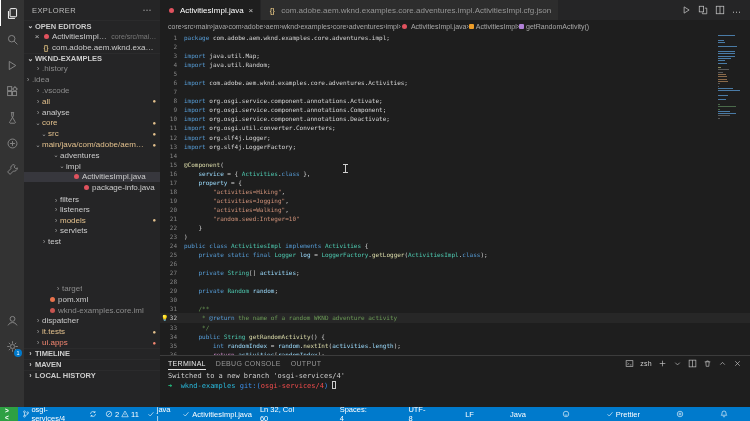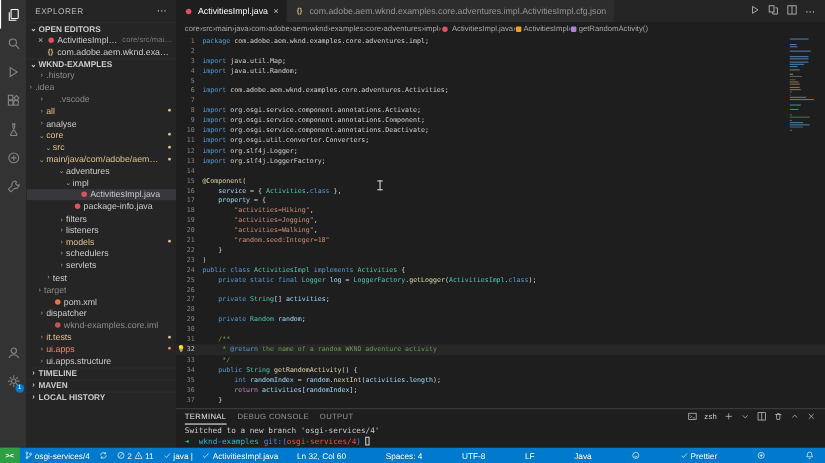--- a/index.html
+++ b/index.html
@@ -74,31 +74,31 @@
   
   .panel{ flex:0 0 36px; border-top:1px solid #3c3c3c; display:flex; flex-direction:column;
           background:#1e1e1e; }
   .panel-header{ height:15px; display:flex; align-items:center; padding:0 8px; font-size:7px;
                  color:#969696; letter-spacing:.3px; }
   .ptab{ margin-right:10px; padding:2px 0; }
   .ptab.active{ color:#e7e7e7; border-bottom:1px solid #e7e7e7; }
   .panel-controls{ margin-left:auto; display:flex; align-items:center; gap:6px; color:#c5c5c5; }
   .panel-controls svg{ width:9px; height:9px; }
   .panel-controls .shell{ font-size:7px; color:#cccccc; }
-  .term{ flex:1; padding:1px 8px 0; font-family:"DejaVu Sans Mono", monospace; font-size:7px;
+  .term{ flex:1; padding:1px 8px 16px; font-family:"DejaVu Sans Mono", monospace; font-size:7px;
          line-height:9px; white-space:pre; }
   .t-pl{ color:#cccccc; } .t-green{ color:#23d18b; } .t-cyan{ color:#29b8db; }
   .t-blue{ color:#3b8eea; } .t-red{ color:#f14c4c; }
   .t-cursor{ display:inline-block; width:4px; height:8px; border:1px solid #cccccc;
              vertical-align:-1px; }
   
   .statusbar{ position:absolute; left:0; bottom:0; width:750px; height:14px; background:#007acc;
               color:#ffffff; display:flex; align-items:center; font-size:7.5px; }
   .sb-left,.sb-right{ display:flex; align-items:center; height:100%; }
-  .sb-right{ margin-left:auto; padding-right:6px;gap:28px; }
+  .sb-right{ margin-left:auto; padding-right:18px;gap:28px; }
   .sitem{ display:flex; align-items:center; gap:2px; padding:0 4px; height:100%; }
   .sitem svg{ width:8px; height:8px; }
   .remote{ background:#2ea043; padding:0 5px; font-weight:700; font-size:6.5px; }
   
   .ibeam{ position:absolute; left:343px; top:164px; width:5px; height:9px; pointer-events:none; }
   .ibeam::before{ content:""; position:absolute; left:2px; top:0; width:1px; height:9px; background:#d0d0d0; }
   .ibeam::after{ content:""; position:absolute; left:0; top:0; width:5px; height:1px; background:#d0d0d0;
                  box-shadow:0 8px 0 #d0d0d0; }
 </style>
 </head>
@@ -194,21 +194,21 @@
           <span>WKND-EXAMPLES</span>
         </div>
         <div class="row" style="padding-left: 10px;">
           <span class="chev">›</span>
           <span class="lbl st-ignored">.history</span>
         </div>
         <div class="row" style="padding-left: 0;">
           <span class="chev">›</span>
           <span class="lbl st-ignored">.idea</span>
         </div>
-        <div class="row" style="padding-left: 10px; gap: 12px;">
+        <div class="row" style="padding-left: 10px;">
           <span class="chev">›</span>
           <span class="lbl st-ignored">.vscode</span>
         </div>
         <div class="row" style="padding-left: 10px;">
           <span class="chev">›</span>
           <span class="lbl st-modified">all</span>
           <span class="badge-dot st-modified">●</span>
         </div>
         <div class="row" style="padding-left: 10px;">
           <span class="chev">›</span>
@@ -237,21 +237,21 @@
           <span class="chev">⌄</span>
           <span class="lbl st-normal">impl</span>
         </div>
         <div class="row selected" style="padding-left: 40px;">
           <span class="chev"></span>
           <span class="fic">
             <span class="dot java"></span>
           </span>
           <span class="lbl st-normal">ActivitiesImpl.java</span>
         </div>
-        <div class="row" style="padding-left: 34px;">
+        <div class="row" style="padding-left: 50px;">
           <span class="chev"></span>
           <span class="fic">
             <span class="dot java"></span>
           </span>
           <span class="lbl st-normal">package-info.java</span>
         </div>
         <div class="row" style="padding-left: 28px; align-items: flex-end;">
           <span class="chev">›</span>
           <span class="lbl st-normal">filters</span>
         </div>
@@ -259,65 +259,57 @@
           <span class="chev">›</span>
           <span class="lbl st-normal">listeners</span>
         </div>
         <div class="row" style="padding-left: 28px;">
           <span class="chev">›</span>
           <span class="lbl st-modified">models</span>
           <span class="badge-dot st-modified">●</span>
         </div>
         <div class="row" style="padding-left: 28px;">
           <span class="chev">›</span>
-          <span class="lbl st-normal">schedulers</span>
-        </div>
-        <div class="row" style="padding-left: 28px;">
-          <span class="chev">›</span>
           <span class="lbl st-normal">servlets</span>
         </div>
         <div class="row" style="padding-left: 16px;">
           <span class="chev">›</span>
           <span class="lbl st-normal">test</span>
         </div>
-        <div class="row" style="padding-left: 8px;">
+        <div class="row" style="padding-left: 30px; margin-top: 36px;">
           <span class="chev">›</span>
           <span class="lbl st-ignored">target</span>
         </div>
         <div class="row" style="padding-left: 16px;">
           <span class="chev"></span>
           <span class="fic">
             <span class="dot xml"></span>
           </span>
           <span class="lbl st-normal">pom.xml</span>
         </div>
-        <div class="row" style="padding-left: 10px;">
-          <span class="chev">›</span>
-          <span class="lbl st-normal">dispatcher</span>
-        </div>
         <div class="row" style="padding-left: 16px;">
           <span class="chev"></span>
           <span class="fic">
             <span class="dot iml"></span>
           </span>
           <span class="lbl st-ignored">wknd-examples.core.iml</span>
         </div>
         <div class="row" style="padding-left: 10px;">
           <span class="chev">›</span>
+          <span class="lbl st-normal">dispatcher</span>
+        </div>
+        <div class="row" style="padding-left: 10px;">
+          <span class="chev">›</span>
           <span class="lbl st-modified">it.tests</span>
           <span class="badge-dot st-modified">●</span>
         </div>
         <div class="row" style="padding-left: 10px;">
           <span class="chev">›</span>
           <span class="lbl st-error">ui.apps</span>
           <span class="badge-dot st-error">●</span>
-        </div>
-        <div class="row" style="padding-left: 10px;">
-          <span class="chev">›</span>
-          <span class="lbl st-normal">ui.apps.structure</span>
         </div>
         <div class="sb-sec">
           <span class="chev">›</span>
           <span>TIMELINE</span>
         </div>
         <div class="sb-sec">
           <span class="chev">›</span>
           <span>MAVEN</span>
         </div>
         <div class="sb-sec">

